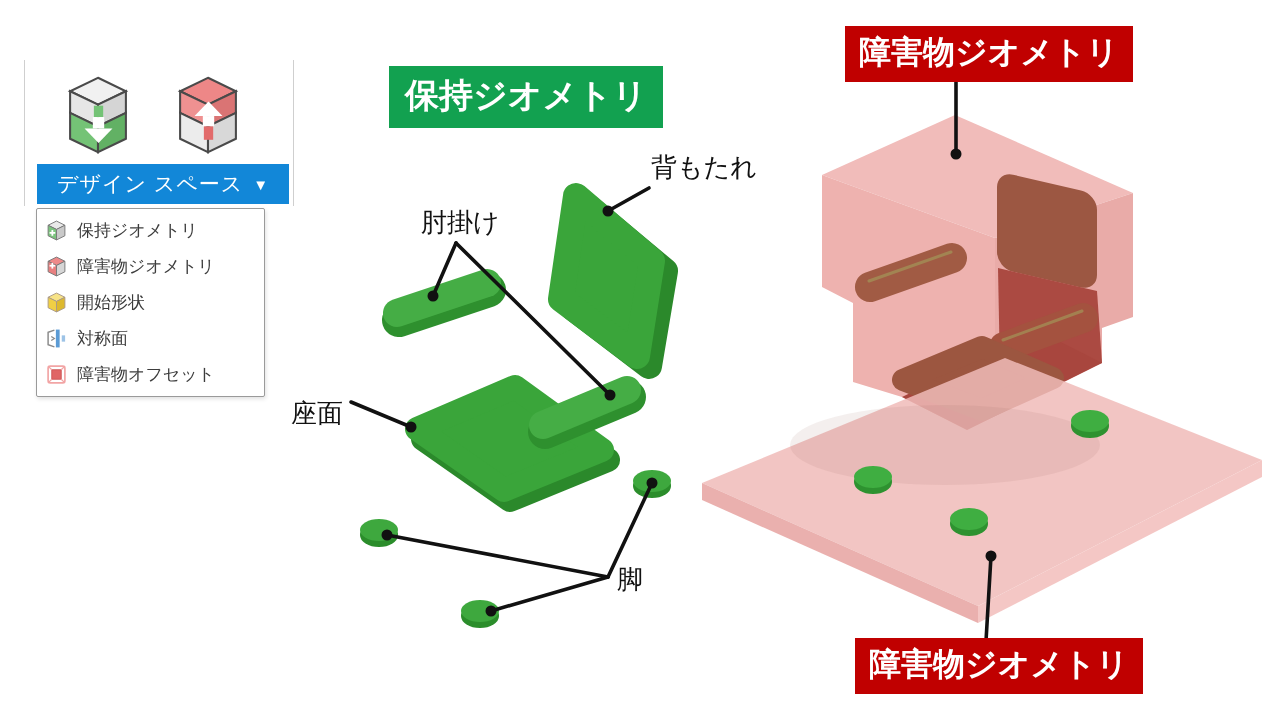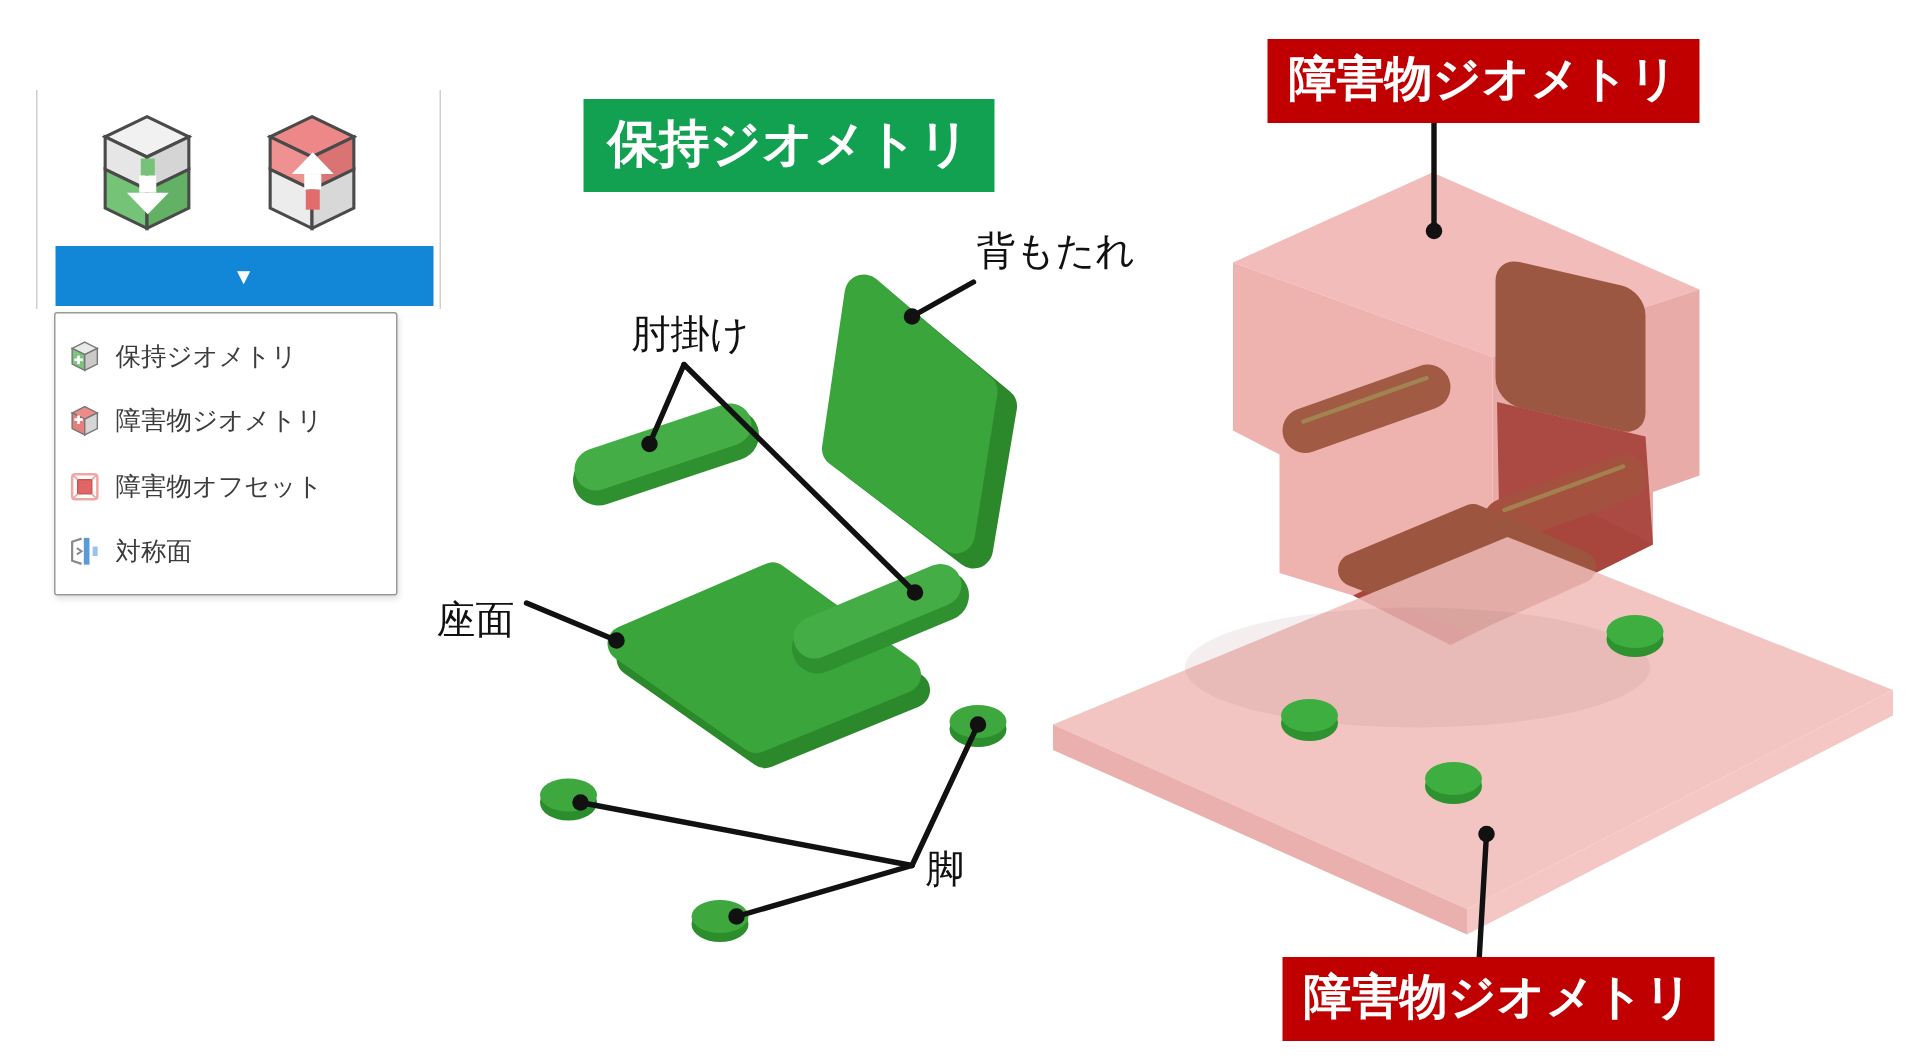--- a/index.html
+++ b/index.html
@@ -160,20 +160,21 @@
       <polygon points="3,37 30,50 30,75 3,62" fill="#ececec" stroke="#4a4a4a" stroke-width="2"></polygon>
       <polygon points="30,50 57,37 57,62 30,75" fill="#d8d8d8" stroke="#4a4a4a" stroke-width="2"></polygon>
       <g>
         <polygon points="17,40 44,40 30.5,26" fill="#fff"></polygon>
         <rect x="25" y="40" width="11" height="10" fill="#fff"></rect>
         <rect x="26" y="50" width="9" height="13" fill="#e26b6b"></rect>
       </g>
     </svg>
 
     <div class="dropdown-bar">
+      <span>デザイン スペース</span>
       <span class="caret">▼</span>
     </div>
   </div>
 
   <div class="menu">
 
     <div class="menu-item">
       <svg class="mi" viewBox="0 0 20 20">
         <polygon points="10,1 18,5 10,9 2,5" fill="#e9e9e9" stroke="#777" stroke-width="0.9"></polygon>
         <polygon points="2,5 10,9 10,19 2,15" fill="#7cc47e" stroke="#777" stroke-width="0.9"></polygon>
@@ -188,42 +189,50 @@
       <svg class="mi" viewBox="0 0 20 20">
         <polygon points="10,1 18,5 10,9 2,5" fill="#ee8a8a" stroke="#777" stroke-width="0.9"></polygon>
         <polygon points="2,5 10,9 10,19 2,15" fill="#e87f7f" stroke="#777" stroke-width="0.9"></polygon>
         <polygon points="10,9 18,5 18,15 10,19" fill="#d6d6d6" stroke="#777" stroke-width="0.9"></polygon>
         <rect x="3.4" y="8.4" width="5.4" height="1.7" fill="#fff"></rect>
         <rect x="5.2" y="6.6" width="1.7" height="5.4" fill="#fff"></rect>
       </svg>
       <span class="ml">障害物ジオメトリ</span>
     </div>
 
+    <div class="menu-item">
+      <svg class="mi" viewBox="0 0 20 20">
+        <polygon points="10,1 18,5 10,9 2,5" fill="#f7e387" stroke="#a98" stroke-width="0.9"></polygon>
+        <polygon points="2,5 10,9 10,19 2,15" fill="#f0cf45" stroke="#a98" stroke-width="0.9"></polygon>
+        <polygon points="10,9 18,5 18,15 10,19" fill="#ddb92e" stroke="#a98" stroke-width="0.9"></polygon>
+      </svg>
+      <span class="ml">開始形状</span>
+    </div>
+
+    <div class="menu-item">
+      <svg class="mi" viewBox="0 0 20 20">
+        <path d="M8,2 L2,4 L2,16 L8,18" fill="none" stroke="#8a8a8a" stroke-width="1.4"></path>
+        <path d="M5,8 L8,10 L5,12" fill="none" stroke="#8a8a8a" stroke-width="1.2"></path>
+        <rect x="9.4" y="1.5" width="3.6" height="17" fill="#5b9bd5"></rect>
+        <rect x="15" y="7" width="3.2" height="6" fill="#9dc3e6"></rect>
+      </svg>
+      <span class="ml">対称面</span>
+    </div>
 
     <div class="menu-item">
       <svg class="mi" viewBox="0 0 20 20">
         <rect x="2" y="2" width="16" height="16" rx="2" fill="none" stroke="#f2a5a5" stroke-width="1.6"></rect>
         <rect x="5.5" y="5.5" width="9" height="9" fill="#e06666" stroke="#c94f4f" stroke-width="0.8"></rect>
         <line x1="2" y1="2" x2="5.5" y2="5.5" stroke="#f2a5a5" stroke-width="1.2"></line>
         <line x1="18" y1="2" x2="14.5" y2="5.5" stroke="#f2a5a5" stroke-width="1.2"></line>
         <line x1="2" y1="18" x2="5.5" y2="14.5" stroke="#f2a5a5" stroke-width="1.2"></line>
         <line x1="18" y1="18" x2="14.5" y2="14.5" stroke="#f2a5a5" stroke-width="1.2"></line>
       </svg>
       <span class="ml">障害物オフセット</span>
     </div>
-
-    <div class="menu-item">
-      <svg class="mi" viewBox="0 0 20 20">
-        <path d="M8,2 L2,4 L2,16 L8,18" fill="none" stroke="#8a8a8a" stroke-width="1.4"></path>
-        <path d="M5,8 L8,10 L5,12" fill="none" stroke="#8a8a8a" stroke-width="1.2"></path>
-        <rect x="9.4" y="1.5" width="3.6" height="17" fill="#5b9bd5"></rect>
-        <rect x="15" y="7" width="3.2" height="6" fill="#9dc3e6"></rect>
-      </svg>
-      <span class="ml">対称面</span>
-    </div>
   </div>
 
   <div class="banner green">保持ジオメトリ</div>
   <div class="banner red-top">障害物ジオメトリ</div>
   <div class="banner red-bottom">障害物ジオメトリ</div>
 
   <span class="part-label pl-backrest">背もたれ</span>
   <span class="part-label pl-armrest">肘掛け</span>
   <span class="part-label pl-seat">座面</span>
   <span class="part-label pl-leg">脚</span>

